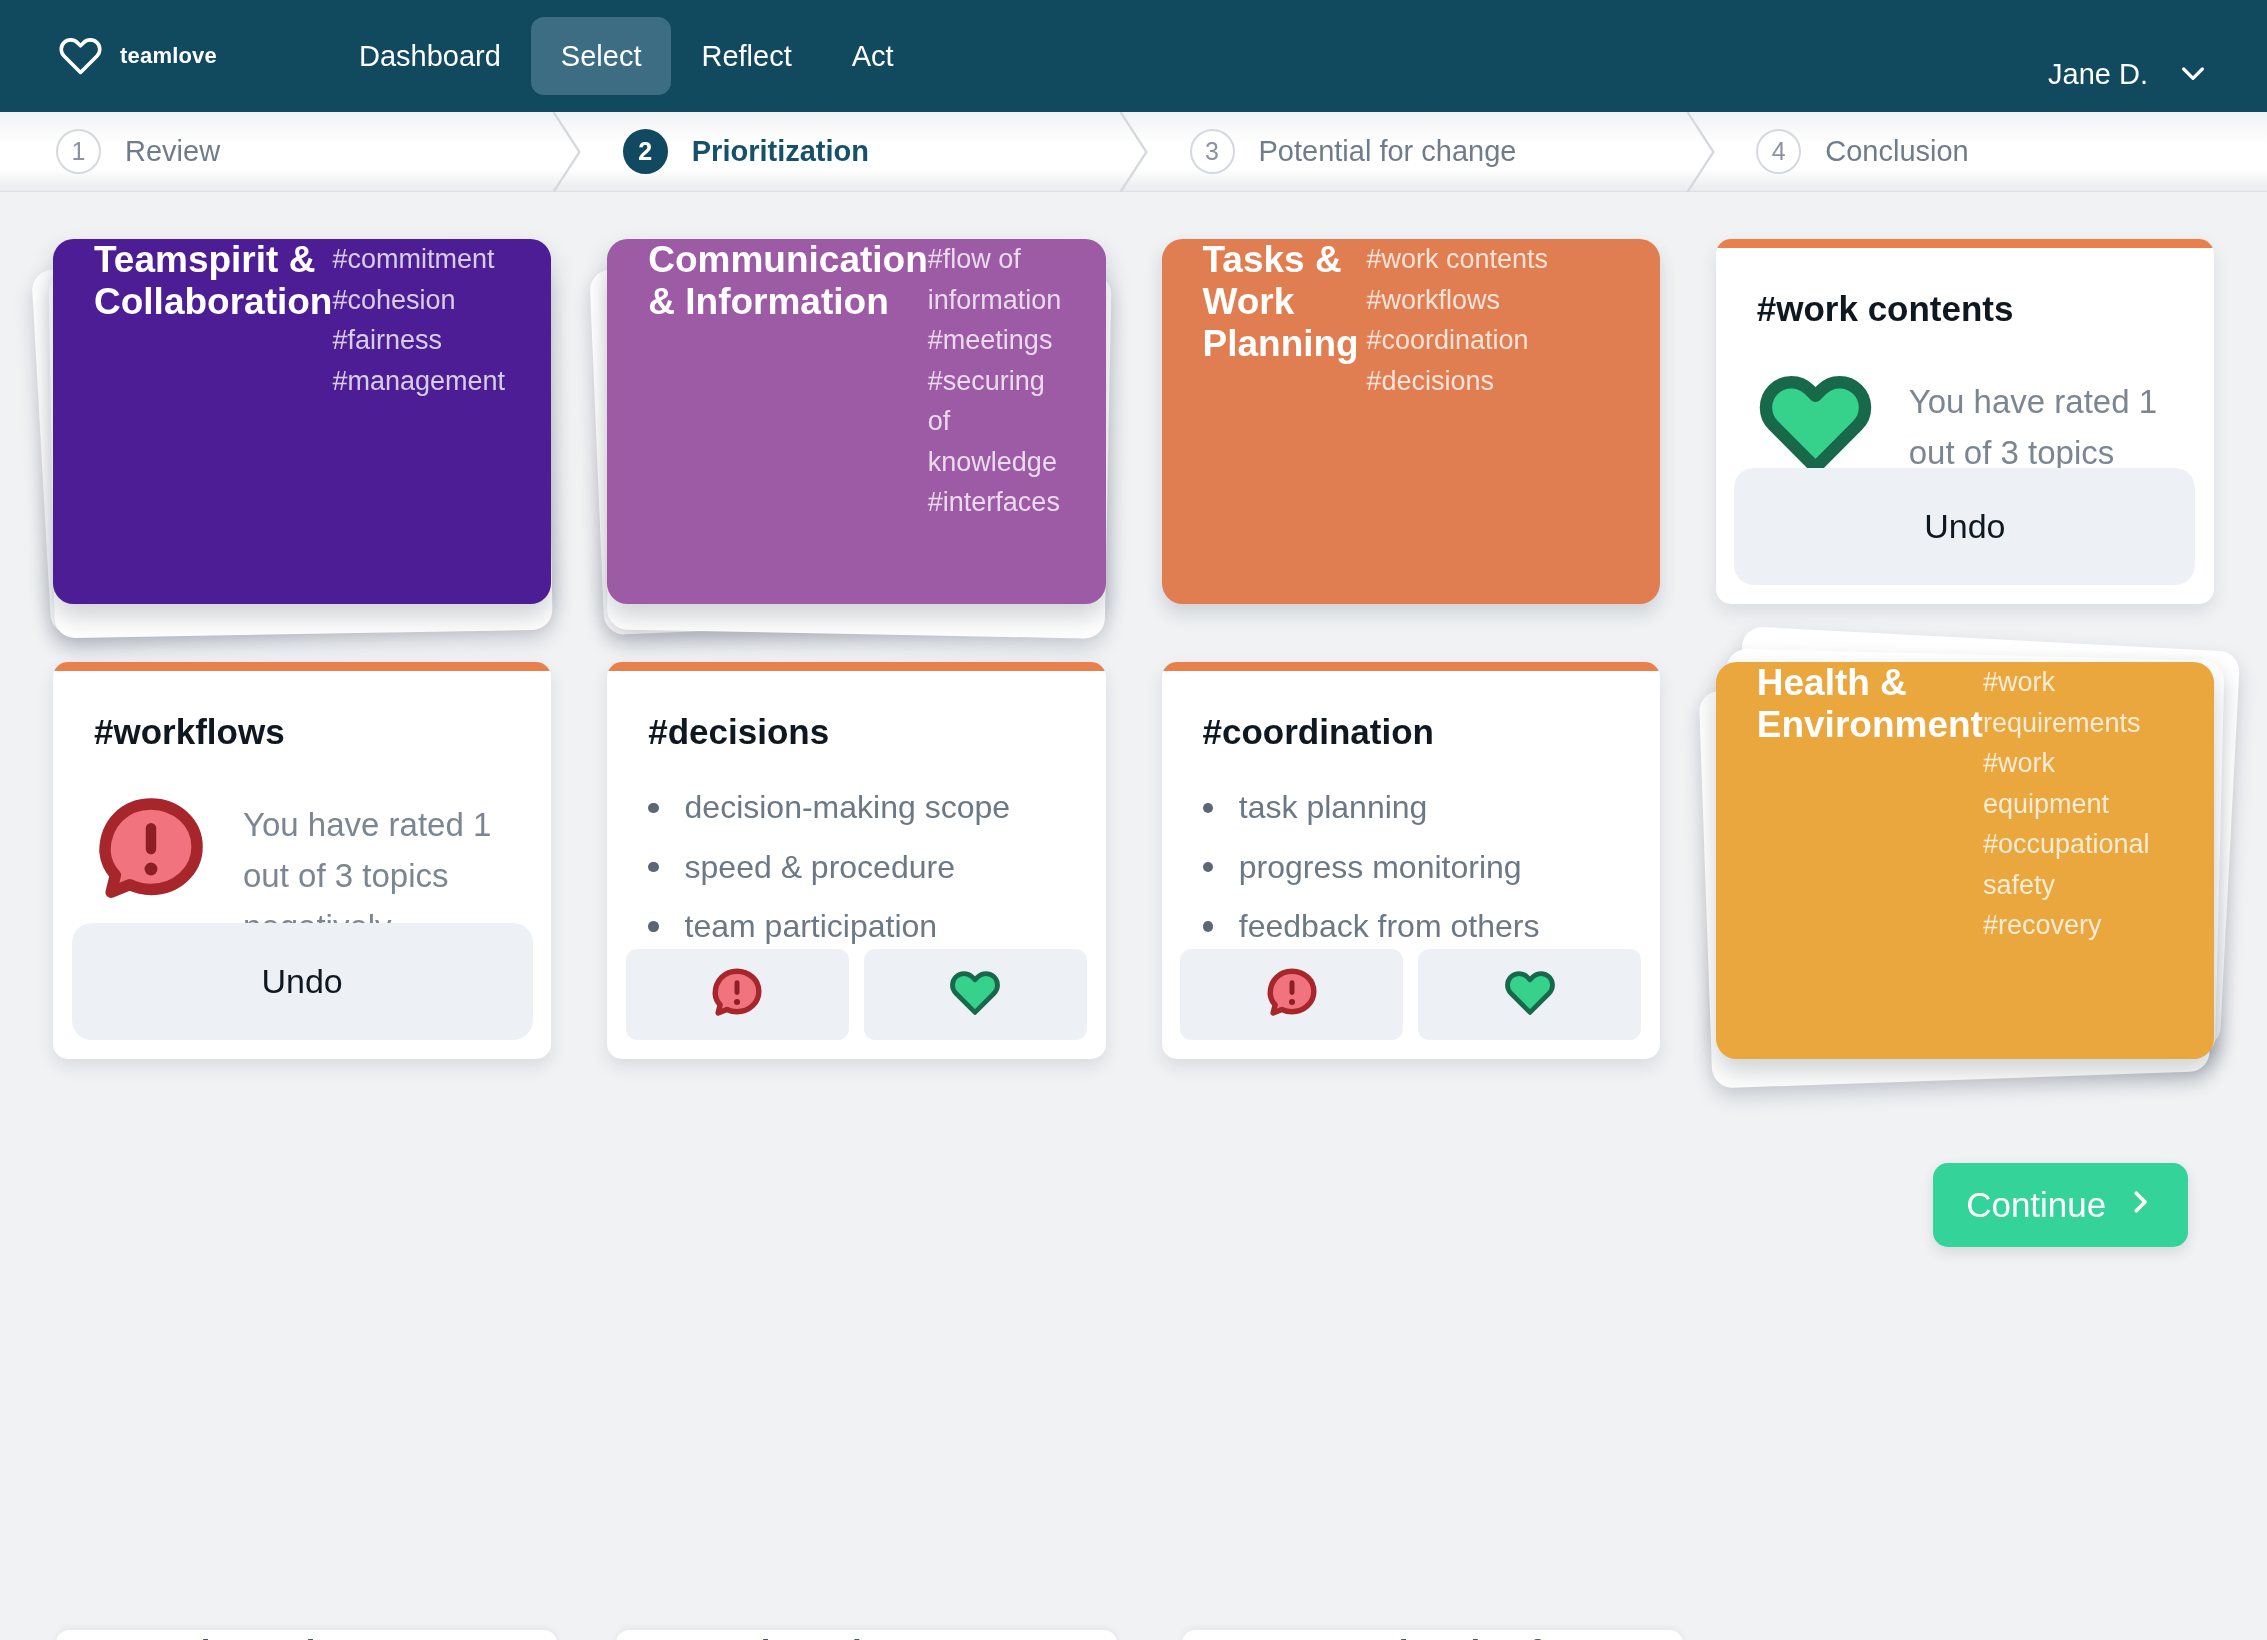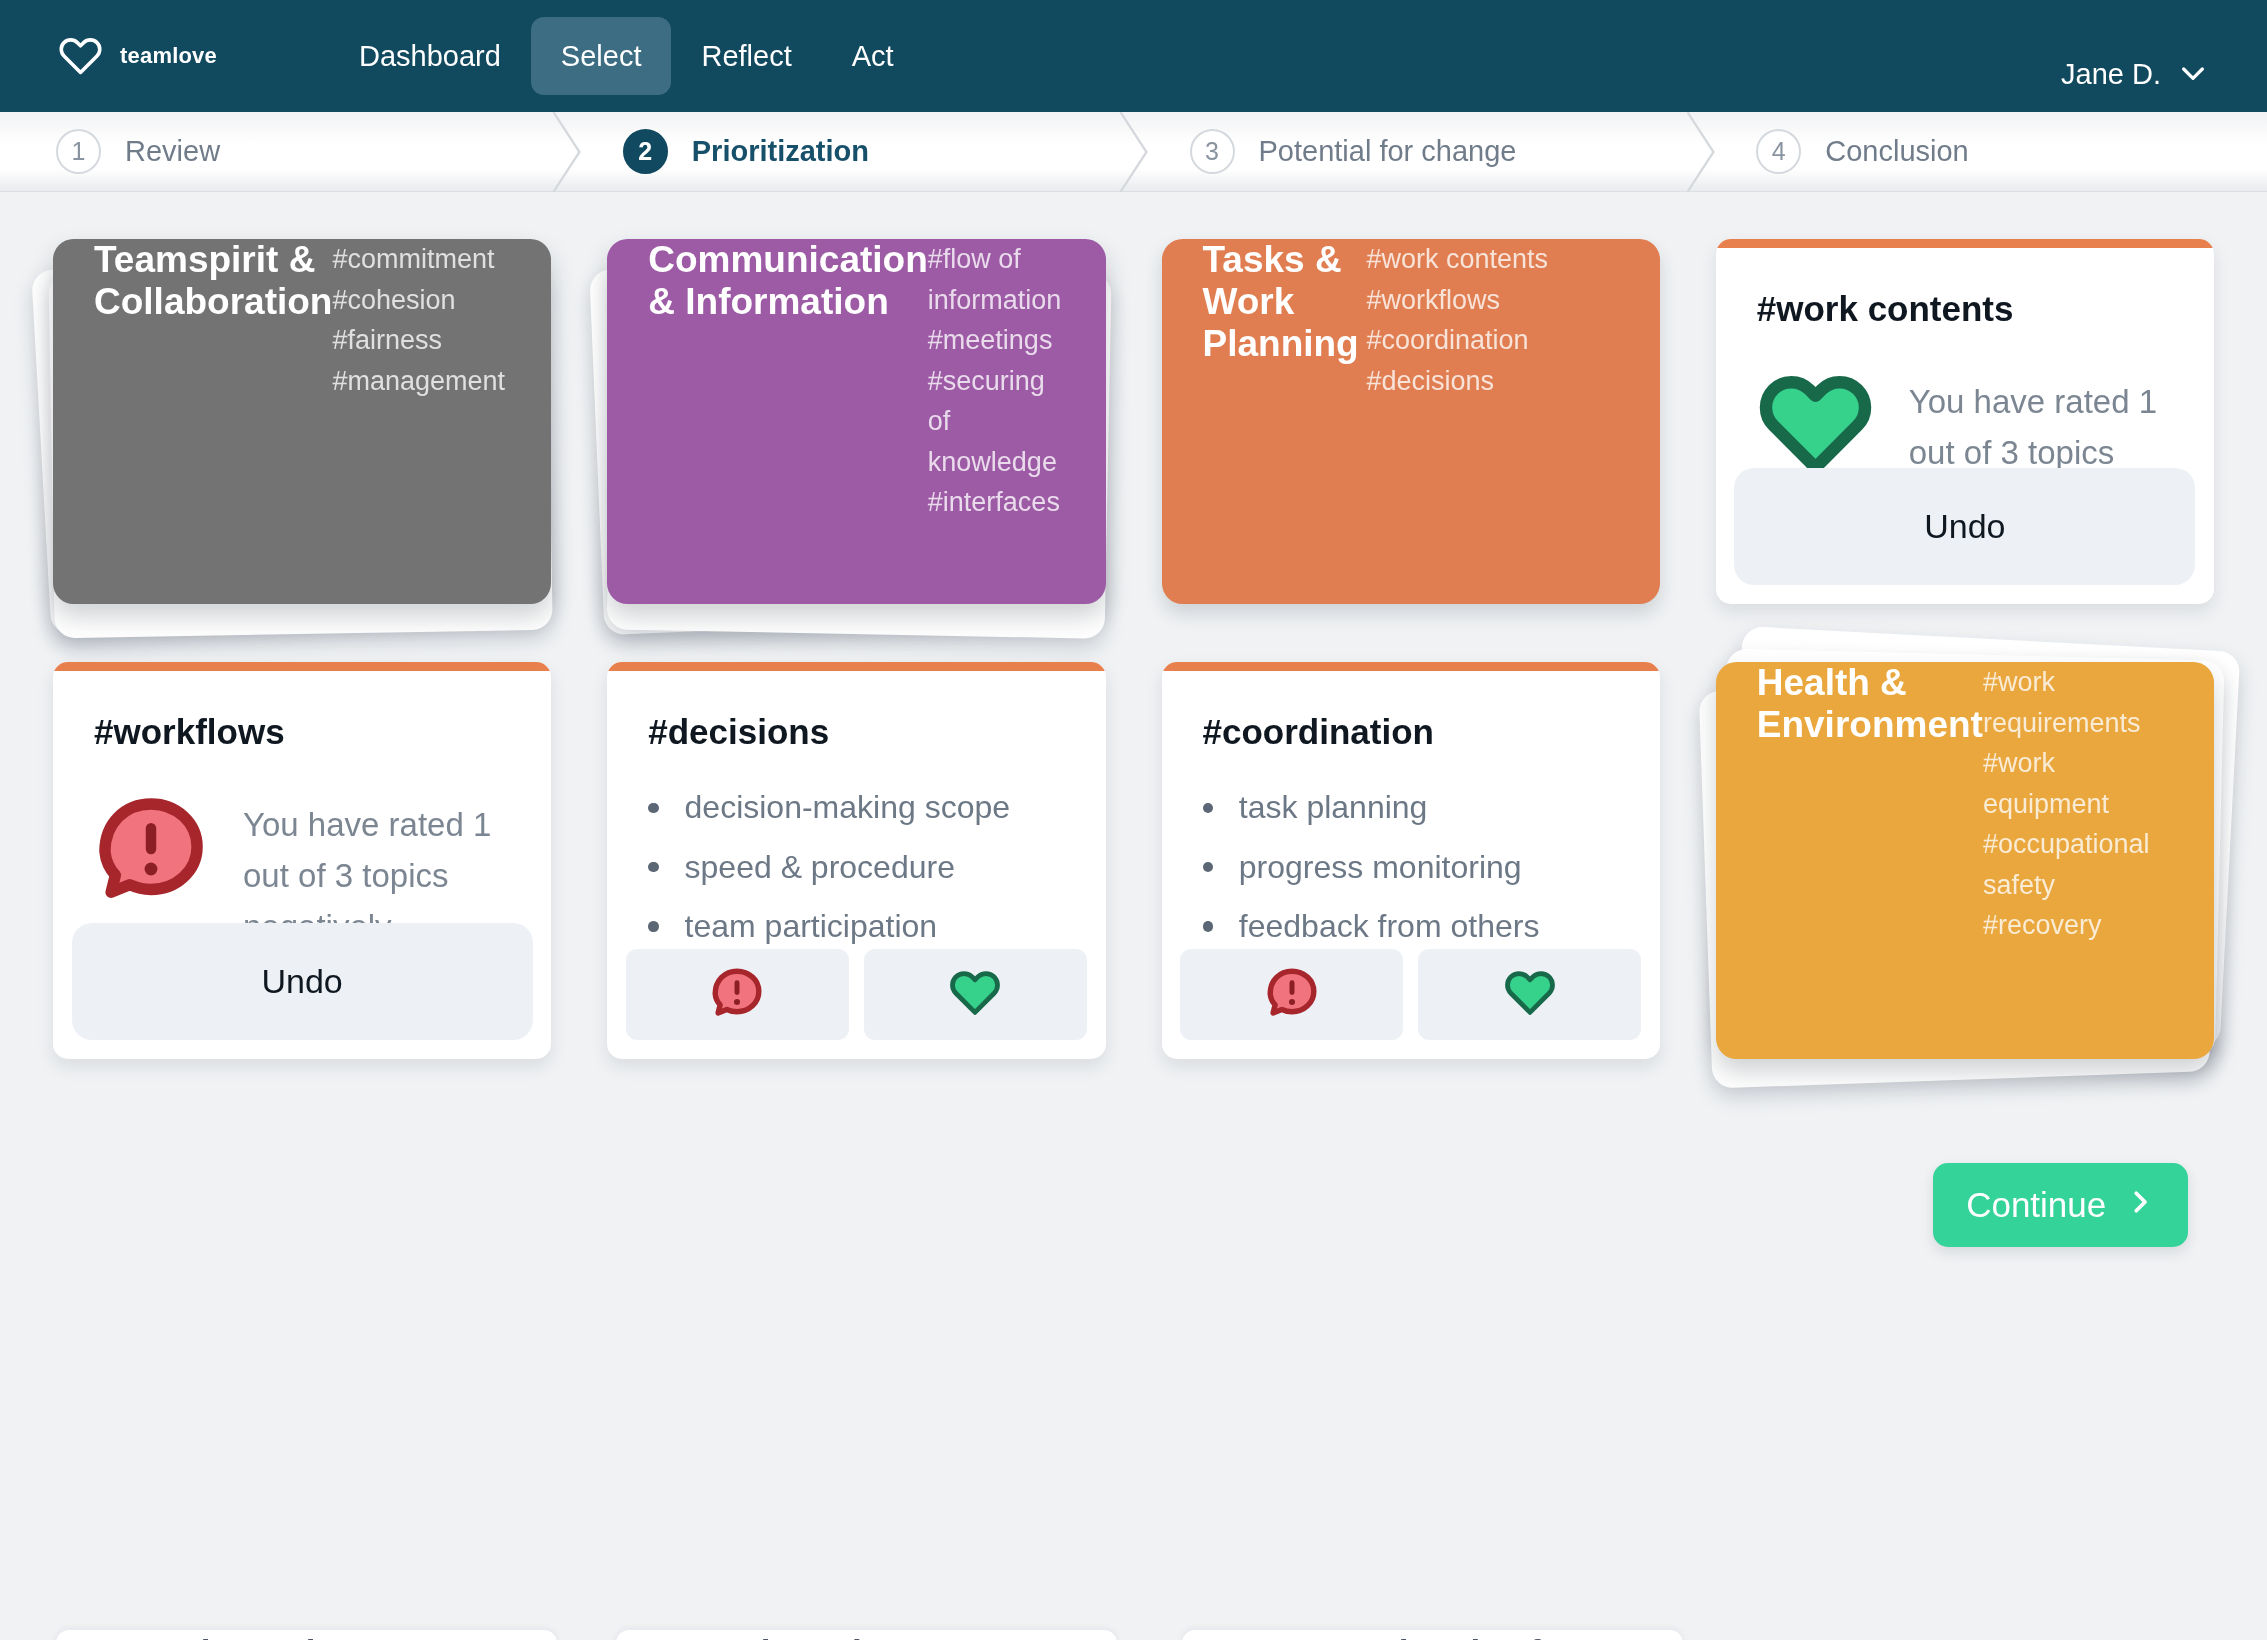--- a/index.html
+++ b/index.html
@@ -17,21 +17,21 @@
   }
   .brand { display:flex; align-items:center; gap:17px; cursor:pointer; }
   .brand svg { display:block; }
   .brand-name { font-size:22px; font-weight:700; letter-spacing:0.2px; }
   .nav-links { display:flex; align-items:flex-start; margin-left:112px; }
   .nav-link {
     font-size:29px; color:#fff; text-decoration:none; padding:22.4px 30px;
     border-radius:13px; cursor:pointer;
   }
   .nav-link.active { background:#3d6d82; }
-  .user-menu { margin-left:auto; display:flex; align-items:center; gap:16px; cursor:pointer;margin-top:36px; }
+  .user-menu { margin-left:auto; display:flex; align-items:center; gap:29px; cursor:pointer;margin-top:36px; }
   .user-name { font-size:29px; }
 
   
   .stepper {
     height:80px; display:flex; position:relative;
     background:linear-gradient(180deg,#f1f2f4 0%,#ffffff 40%,#ffffff 72%,#e9ebee 100%);
     border-bottom:1.9px solid #dcdfe3;
   }
   .step { flex:1 1 0; display:flex; align-items:center; padding-left:56px; position:relative; }
   .step-circle {
@@ -56,21 +56,21 @@
   .stack {
     position:absolute; inset:0; background:#fff; border-radius:20.5px;
     box-shadow:0 9.3px 20.5px rgba(30,40,60,.18);
   }
   .deck-card {
     position:absolute; inset:0; border-radius:20.5px;
     box-shadow:0 13px 24px rgba(40,50,60,.22);
     display:flex; flex-direction:row; justify-content:flex-end;
     padding:0 41px 54px 41px; cursor:pointer;
   }
-  .c-pink   { background:#737373; }
+  .c-pink   { background:#4c1d95; }
   .c-purple { background:#9d5ba6; }
   .c-orange { background:#e07e51; }
   .c-amber  { background:#e9a73e; }
   .deck-title { color:#fff; font-size:37px; font-weight:700; margin-bottom:13px; }
   .deck-tags  { color:rgba(255,255,255,.78); font-size:27px; line-height:1.5; }
   .flat-card { box-shadow:0 9.3px 18.6px rgba(40,50,60,.16); }
 
   .s1a { transform:rotate(-3.2deg) translate(-13px,17px); }
   .s1b { transform:rotate(-1deg) translate(-1.9px,30px); }
   .s2a { transform:rotate(-2.4deg) translate(-11.2px,20.5px); }

